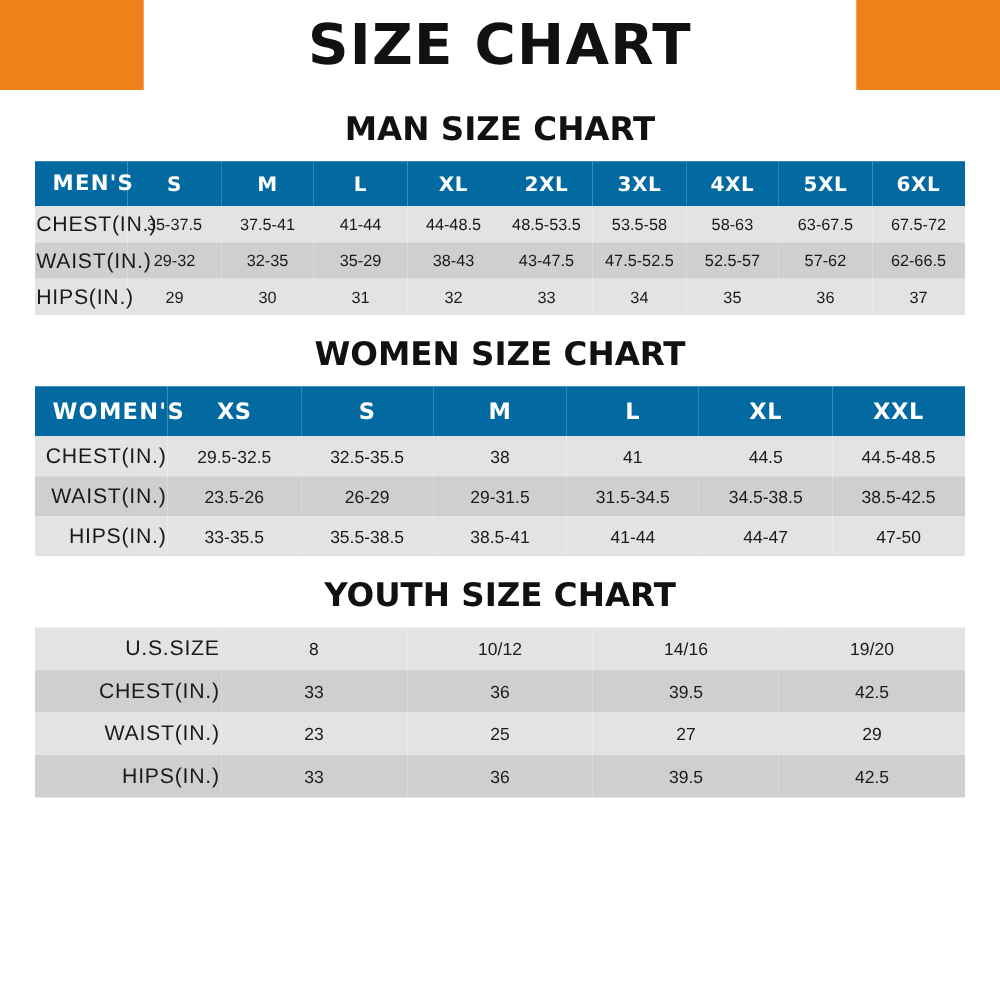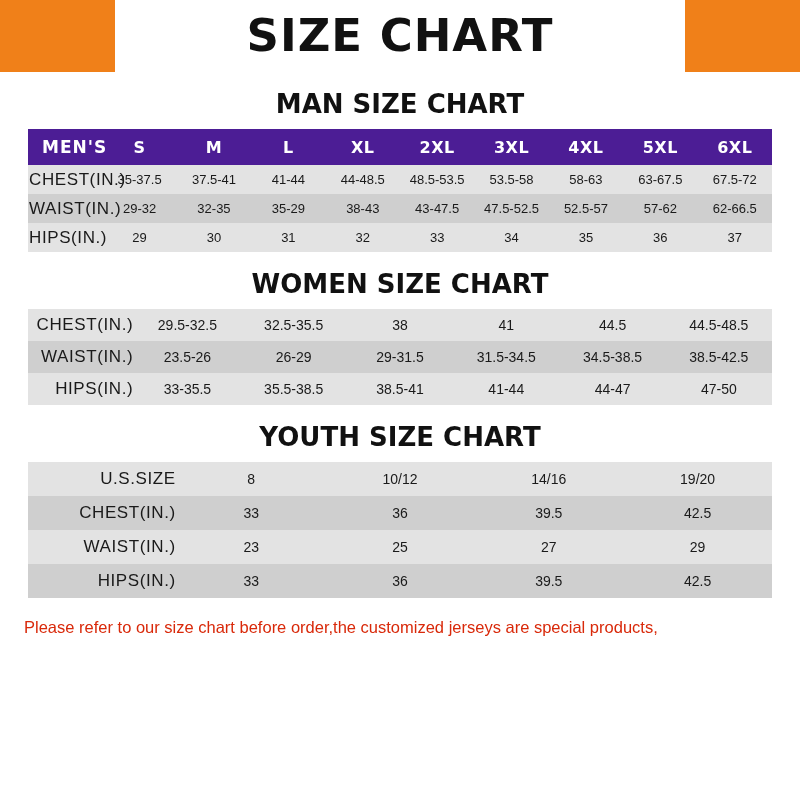--- a/index.html
+++ b/index.html
@@ -61,21 +61,21 @@
     margin: 16px 0 10px 0;
     letter-spacing: 0px;
   }
   table.chart {
     width: 744px;
     margin: 0 auto;
     border-collapse: collapse;
     table-layout: fixed;
   }
   table.chart tr.head-row {
-    background: #4c1d95;
+    background: #0369a1;
     color: #ffffff;
   }
   table.chart tr.head-row td {
     height: 34px;
     font-family: "DejaVu Sans", sans-serif;
     font-weight: bold;
     font-size: 16px;
     text-align: center;
     vertical-align: middle;
     color: #ffffff;
@@ -202,20 +202,29 @@
         <td>37</td>
       </tr>
     </tbody>
       </table>
   </div>
 
   <div class="section">
     <div class="section-title">WOMEN SIZE CHART</div>
     <table class="chart women">
       <tbody>
+          <tr class="head-row">
+        <td class="rowlabel">WOMEN'S</td>
+        <td>XS</td>
+        <td>S</td>
+        <td>M</td>
+        <td>L</td>
+        <td>XL</td>
+        <td>XXL</td>
+      </tr>
       <tr class="band-light">
         <td class="rowlabel">CHEST(IN.)</td>
         <td>29.5-32.5</td>
         <td>32.5-35.5</td>
         <td>38</td>
         <td>41</td>
         <td>44.5</td>
         <td>44.5-48.5</td>
       </tr>
       <tr class="band-dark">
@@ -270,16 +279,15 @@
         <td>33</td>
         <td>36</td>
         <td>39.5</td>
         <td>42.5</td>
       </tr>
     </tbody>
       </table>
   </div>
 
   <div class="footer-note">
-    <div>Please refer to our size chart before order,the customized jerseys are special products,</div>
   </div>
 
 </div>
 
 </body></html>

